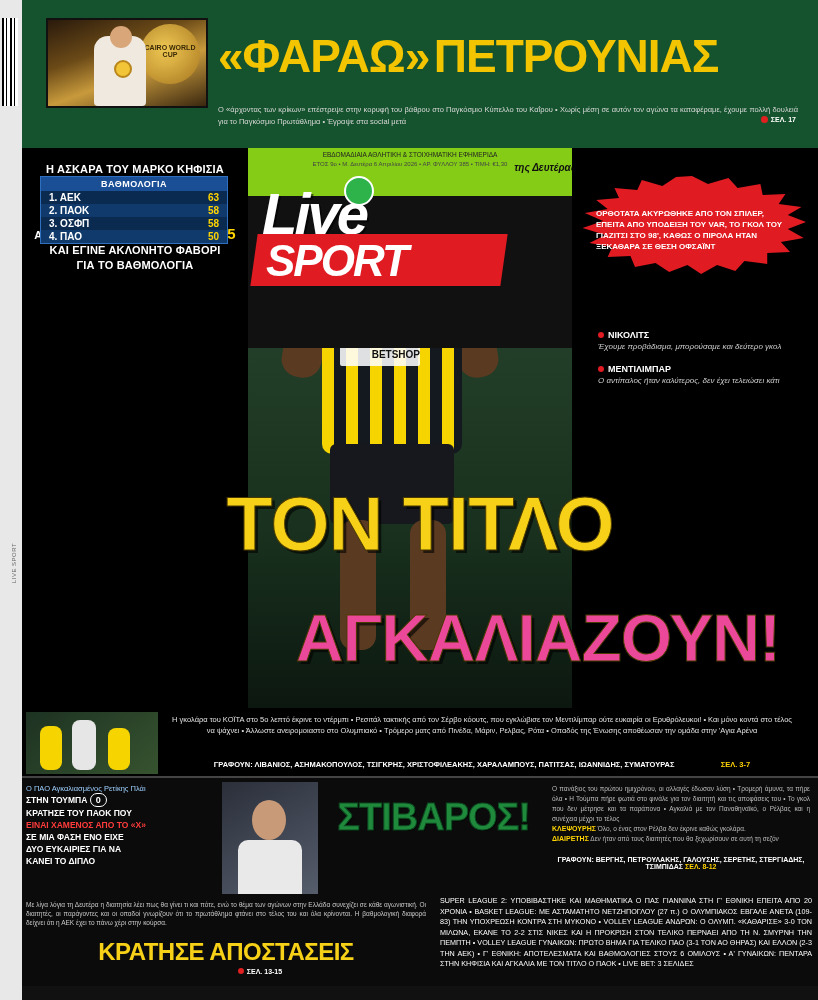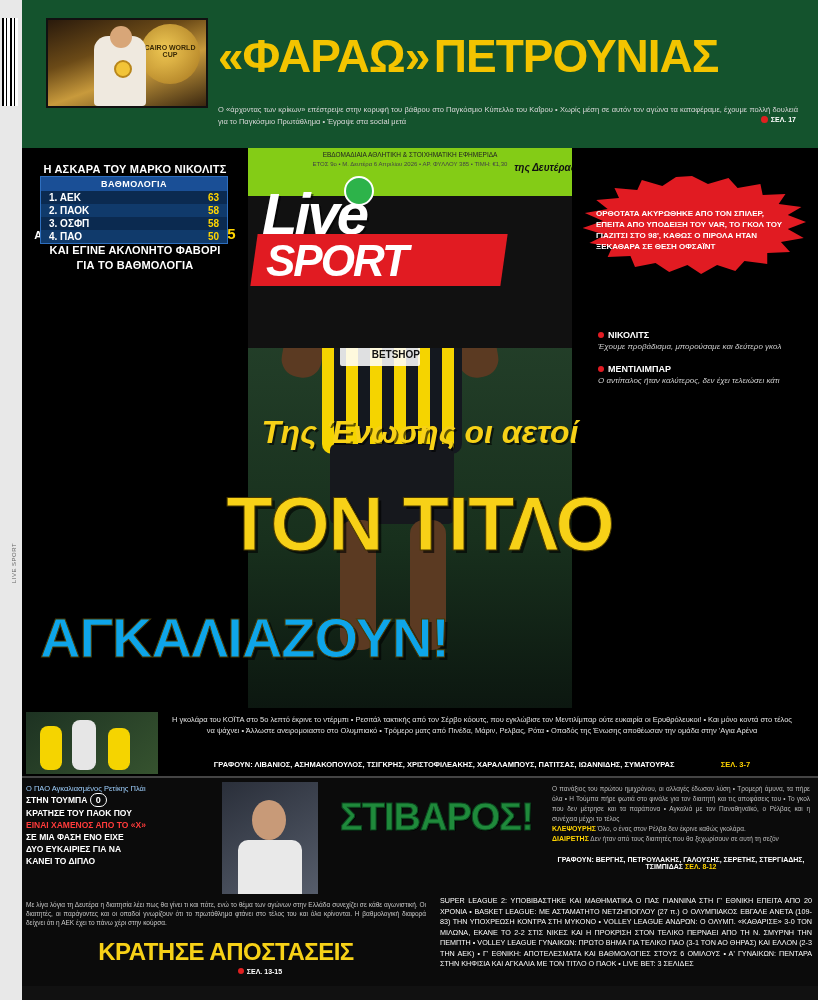--- a/index.html
+++ b/index.html
@@ -90,22 +90,22 @@
   .crowd{position:absolute;left:0;top:0;width:324px;height:100px;
      background:repeating-linear-gradient(45deg,#2b3a46 0 6px,#1d2830 6px 12px);opacity:.75;}
 
   
   .big1{position:absolute;left:120px;top:414px;width:600px;text-align:center;
      font-size:32px;font-style:italic;font-weight:bold;color:#f7d117;
      text-shadow:2px 2px 0 #00000099;letter-spacing:0px;}
   .big2{position:absolute;left:60px;top:486px;width:720px;text-align:center;
      font-size:76px;font-weight:bold;color:#f7d117;line-height:76px;letter-spacing:-1px;
      text-shadow:3px 3px 0 #00000099;-webkit-text-stroke:1px #4a3a00;}
-  .big3{position:absolute;left:40px;top:600px;width:740px;text-align:left;
-     font-size:56px;font-weight:bold;color:#0ea5e9;line-height:76px;letter-spacing:-1px;
+  .big3{position:absolute;left:40px;top:600px;width:740px;text-align:right;
+     font-size:66px;font-weight:bold;color:#ec4899;line-height:76px;letter-spacing:-1px;
      text-shadow:3px 3px 0 #00000099;-webkit-text-stroke:1px #4a3a00;}
 
   
   .capstrip{position:absolute;left:22px;top:708px;width:796px;height:70px;background:#000;}
   .cap-photo{position:absolute;left:26px;top:712px;width:132px;height:62px;
      background:linear-gradient(140deg,#1d3222,#36532f);overflow:hidden;}
   .cap-p1{position:absolute;left:14px;top:14px;width:22px;height:44px;background:#f5d400;border-radius:8px;}
   .cap-p2{position:absolute;left:46px;top:8px;width:24px;height:50px;background:#e6e6e6;border-radius:8px;}
   .cap-p3{position:absolute;left:82px;top:16px;width:22px;height:42px;background:#f5d400;border-radius:8px;}
   .cap-text{position:absolute;left:172px;top:714px;width:620px;color:#e2e2e2;font-size:7.5px;line-height:11px;text-align:center;}
@@ -120,21 +120,21 @@
   .ll-head{color:#9fd0ff;font-size:7.5px;}
   .ll-line{color:#fff;font-size:8.5px;font-weight:bold;line-height:12px;}
   .ll-red{color:#ff3b3b;}
   .ll-badge{display:inline-block;border:1px solid #fff;border-radius:10px;padding:0 5px;color:#fff;font-size:9px;}
 
   .low-photo{position:absolute;left:222px;top:782px;width:96px;height:112px;
      background:linear-gradient(150deg,#2a2f3a,#565d6b);overflow:hidden;}
   .lp-head{position:absolute;left:30px;top:18px;width:34px;height:40px;border-radius:50%;background:#c89a78;}
   .lp-body{position:absolute;left:16px;top:58px;width:64px;height:56px;background:#e9e9e9;border-radius:10px 10px 0 0;}
 
-  .stivaros{position:absolute;left:340px;top:796px;width:220px;text-align:left;
+  .stivaros{position:absolute;left:310px;top:796px;width:220px;text-align:right;
      font-size:38px;font-weight:bold;color:#1f8a3b;letter-spacing:-1px;
      text-shadow:1px 1px 0 #000;-webkit-text-stroke:1px #0c4a20;}
 
   .low-right{position:absolute;left:552px;top:784px;width:258px;color:#bdbdbd;font-size:6.5px;line-height:10px;text-align:justify;}
   .lr-tag{color:#ffd400;font-weight:bold;font-size:7px;}
   .lr-credit{position:absolute;left:552px;top:856px;width:258px;color:#fff;font-size:7px;font-weight:bold;text-align:center;}
   .lr-credit .pg{color:#ffd400;}
 
   .bottom-left{position:absolute;left:26px;top:900px;width:400px;color:#c9c9c9;font-size:6.5px;line-height:9px;text-align:justify;}
   .kratise{position:absolute;left:26px;top:938px;width:400px;text-align:center;
@@ -168,21 +168,21 @@
       <span class="ht-q white">ΠΕΤΡΟΥΝΙΑΣ</span>
     </div>
     <div class="top-sub">Ο «άρχοντας των κρίκων» επέστρεψε στην κορυφή του βάθρου στο Παγκόσμιο Κύπελλο του Καΐρου • Χωρίς μέση σε αυτόν τον αγώνα τα καταφέραμε, έχουμε πολλή δουλειά για το Παγκόσμιο Πρωτάθλημα • Έγραψε στα social μετά</div>
     <div class="top-page">
       <span class="dot"></span><span>ΣΕΛ. 17</span>
     </div>
   </div>
 
   <div class="leftcol">
     <div class="lc-wrap">
-      <div class="lc-line">Η ΑΣΚΑΡΑ ΤΟΥ ΜΑΡΚΟ ΝΙΚΟΛΙΤΣ</div>
+      <div class="lc-line">Η ΑΣΚΑΡΑ ΤΟΥ ΜΑΡΚΟ ΚΗΦΙΣΙΑ</div>
       <div class="lc-line">ΜΕ ΑΝΤΙΡΚΕΙΟ, ΠΑΝΑΖΙΟ - ΔΙΠΛΟ</div>
       <div class="lc-line">
         <span class="lc-score">0-1</span>
         <span>ΣΤΟ  Γ ΚΑΡΑΪΣΚΑΚΗΣ</span>
       </div>
       <div class="lc-line">ΕΚΤΟΞΕΥΣΕ ΤΗ ΔΙΑΦΟΡΑ</div>
       <div class="lc-line">
         <span>ΑΠΟ</span>
         <span class="lc-red">ΟΛΥΜΠΙΑΚΟ</span>
         <span>ΚΑΙ ΠΑΟΚ ΣΤΟ</span>
@@ -244,21 +244,20 @@
 
   <div class="rc-item" style="left:598px;top:330px;">
     <div class="rc-name"><span class="rc-bullet"></span><span>ΝΙΚΟΛΙΤΣ</span></div>
     <div class="rc-quote">Έχουμε προβάδισμα, μπορούσαμε και δεύτερο γκολ</div>
   </div>
   <div class="rc-item" style="left:598px;top:364px;">
     <div class="rc-name"><span class="rc-bullet"></span><span>ΜΕΝΤΙΛΙΜΠΑΡ</span></div>
     <div class="rc-quote">Ο αντίπαλος ήταν καλύτερος, δεν έχει τελειώσει κάτι</div>
   </div>
 
-  <div class="big1">Της Ένωσης οι αετοί</div>
   <div class="big2">ΤΟΝ ΤΙΤΛΟ</div>
   <div class="big3">ΑΓΚΑΛΙΑΖΟΥΝ!</div>
 
   <div class="capstrip"></div>
   <div class="cap-photo">
     <div class="cap-p1"></div>
     <div class="cap-p2"></div>
     <div class="cap-p3"></div>
   </div>
   <div class="cap-text">Η γκολάρα του ΚΟΪΤΑ στο 5ο λεπτό έκρινε το ντέρμπι • Ρεσιτάλ τακτικής από τον Σέρβο κόουτς, που εγκλώβισε τον Μεντιλίμπαρ ούτε ευκαιρία οι Ερυθρόλευκοι! • Και μόνο κοντά στο τέλος να ψάχνει • Άλλωστε ανειρομοιαστο στο Ολυμπιακό • Τρόμερο ματς από Πινέδα, Μάριν, Ρελβας, Ρότα • Οπαδός της Ένωσης αποθέωσαν την ομάδα στην 'Αγια Αρένα</div>

